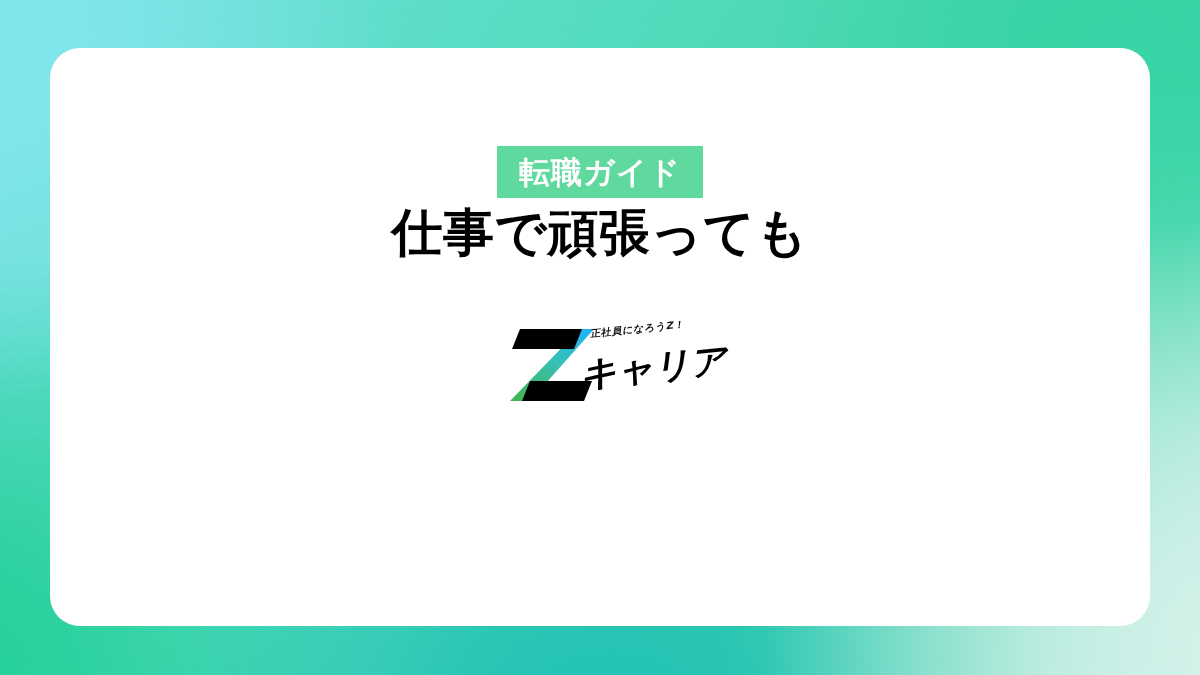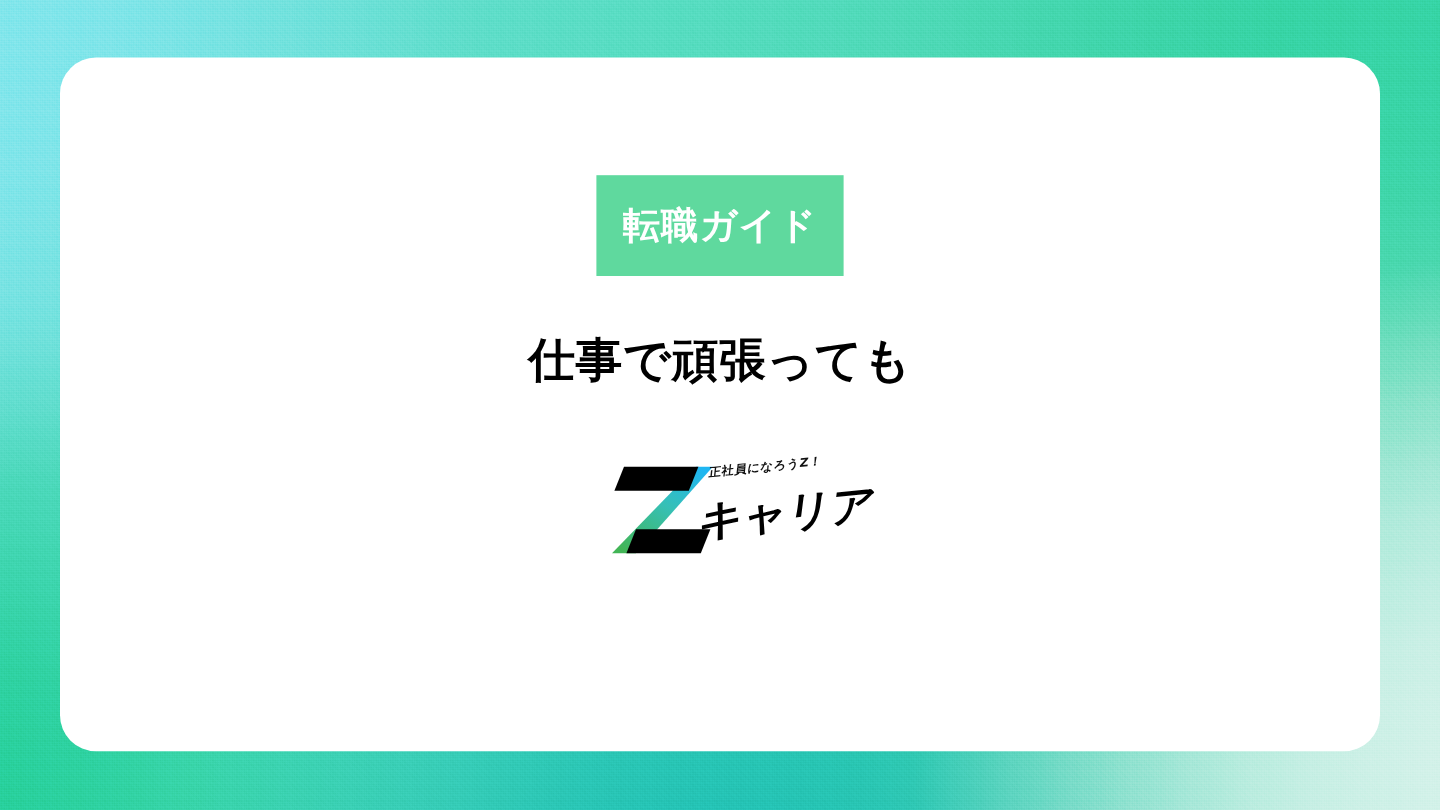--- a/index.html
+++ b/index.html
@@ -55,37 +55,36 @@
     box-sizing: border-box;
     display: flex;
     flex-direction: column;
     align-items: center;
   }
 
   
   #badge {
     margin-top: 98px;
     height: 52px;
-    padding: 16px 22px;
+    padding: 0 22px;
     background: #5FD99E;
     color: #ffffff;
     font-size: 31px;
     font-weight: 700;
     letter-spacing: 1px;
     line-height: 52px;
     white-space: nowrap;
     text-align: center;
   }
 
   
   #headline {
-    margin-top: 44px;
     text-align: center;
     color: #000000;
-    font-size: 39px;
+    font-size: 51px;
     font-weight: 700;
     line-height: 1.36;
     letter-spacing: 0.5px;
     white-space: nowrap;
   }
   #headline .line { display: block; }
 
   
   #logo {
     margin-top: 54px;

